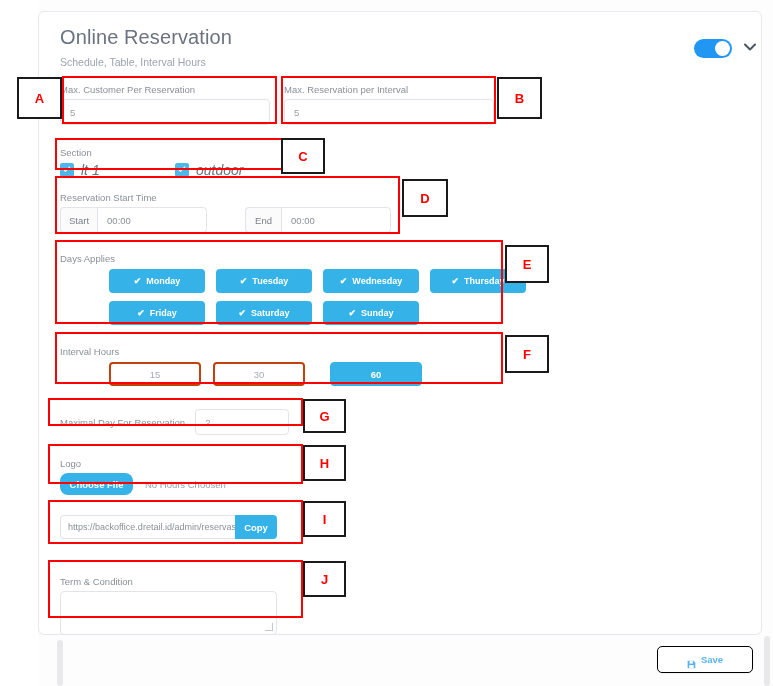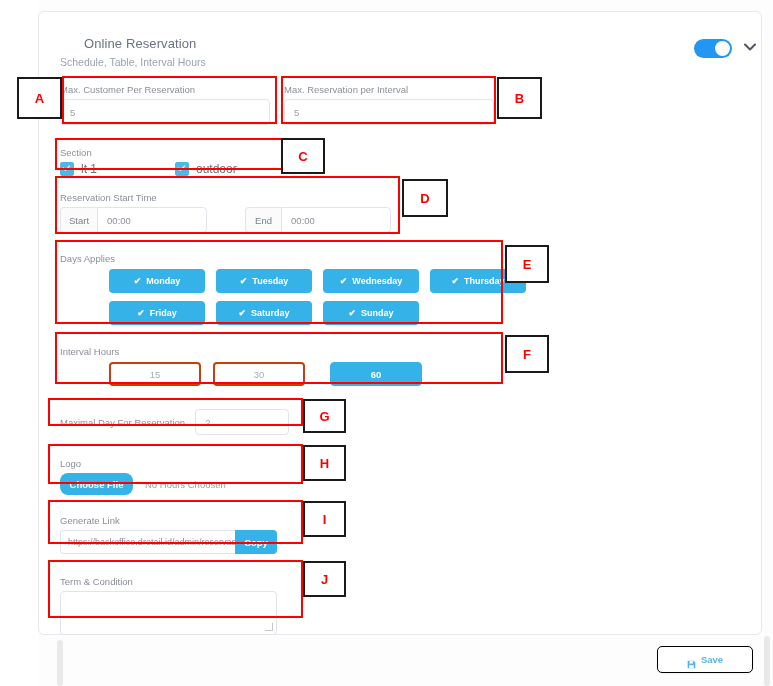--- a/index.html
+++ b/index.html
@@ -60,25 +60,24 @@
   
   #card-header {
     position: absolute;
     left: 0; top: 0;
     width: 100%;
     height: 62px;
   }
   #page-title {
     position: absolute;
     left: 21px;
-    top: 24px;
-    font-size: 13px;
+    top: 14px;
+    font-size: 20px;
     color: #6b7280;
     letter-spacing: .1px;
-    margin-left: 24px;
   }
   #page-subtitle {
     position: absolute;
     left: 21px;
     top: 44px;
     font-size: 10.5px;
     color: #9ca3af;
   }
   #header-toggle {
     position: absolute;
@@ -145,21 +144,21 @@
   }
   .cbbox::after {
     content: "";
     position: absolute;
     left: 2px; top: 2px;
     width: 6px; height: 3px;
     border-left: 1.6px solid #ffffff;
     border-bottom: 1.6px solid #ffffff;
     transform: rotate(-45deg);
   }
-  .cblabel { font-size: 12px; color: #6b7280; }
+  .cblabel { font-size: 14px; color: #6b7280; font-style: italic; }
 
   
   .timegroup { display: flex; align-items: stretch; }
   .tprepend {
     box-sizing: border-box;
     height: 26px;
     min-width: 36px;
     padding: 0 8px;
     background: #fbfbfc;
     border: 1px solid #e2e4ea;
@@ -412,21 +411,20 @@
 
   <div class="fgroup" style="left:21px; top:446px; width:250px;">
     <span class="flabel">Logo</span>
     <div style="display:flex; align-items:center;">
       <div class="bluebtn" style="width:73px; height:22px;">Choose File</div>
       <span class="plaintext" style="margin-left:12px;">No Hours Choosen</span>
     </div>
   </div>
 
   <div class="fgroup" style="left:21px; top:503px; width:250px;">
-    <span class="flabel">Generate Link</span>
     <div style="display:flex; align-items:stretch;">
       <div style="box-sizing:border-box; width:175px; height:24px; border:1px solid #e2e4ea;
                   border-right:none; border-radius:4px 0 0 4px; background:#ffffff;
                   font-size:9px; color:#8b9097; padding:0 7px; display:flex; align-items:center;
                   overflow:hidden; white-space:nowrap;">https://backoffice.dretail.id/admin/reservasi</div>
       <div class="bluebtn" style="width:42px; height:24px; border-radius:0 4px 4px 0;">Copy</div>
     </div>
   </div>
 
   <div class="fgroup" style="left:21px; top:564px; width:250px;">

